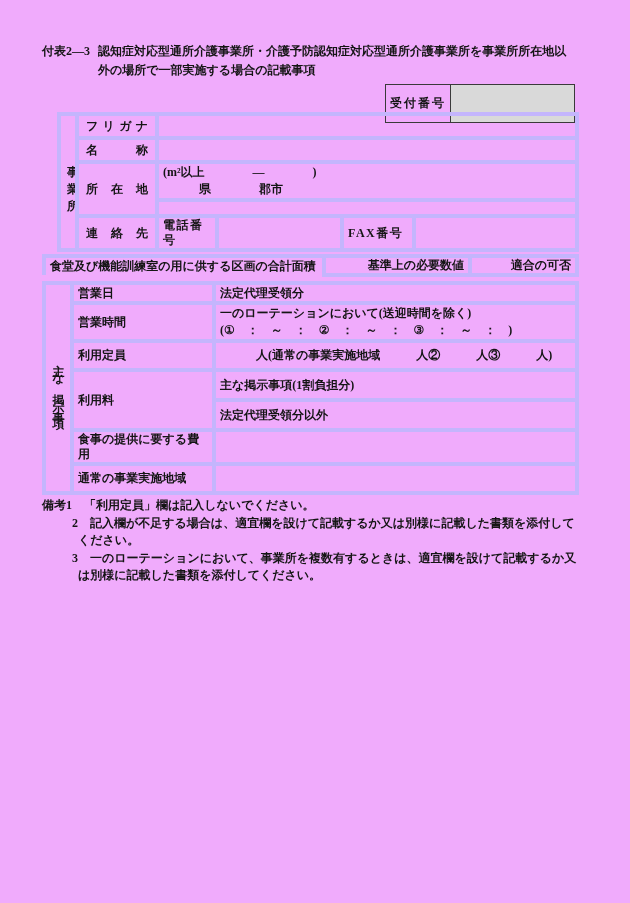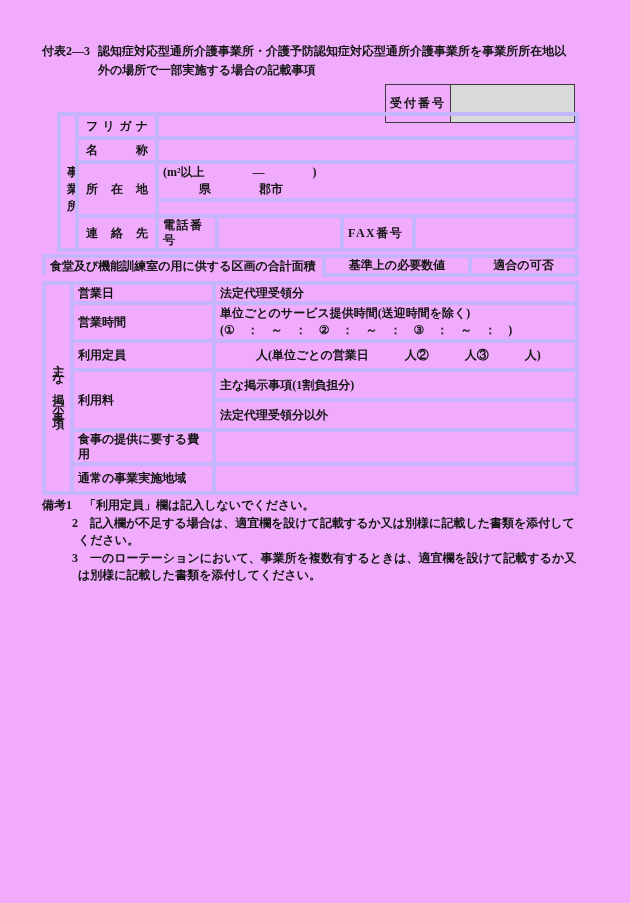--- a/index.html
+++ b/index.html
@@ -21,21 +21,21 @@
                    letter-spacing:2px; }
   .receipt-value { flex:1; background:#d9d9d9; }
   
   table { border-collapse:collapse; table-layout:fixed; position:absolute; }
   td { border:4px solid #c4b5fd; padding:0 4px; vertical-align:middle;
        overflow:hidden; box-sizing:border-box; }
   .t1 { left:57px; top:112px; width:518px; }
   .t2 { left:42px; top:254px; width:533px; }
   .t3 { left:42px; top:281px; width:533px; }
   .jlabel { text-align:justify; text-align-last:justify; padding:0 7px; }
-  .c  { text-align:center; }
+  .c  { text-align:right; }
   .r  { text-align:right; }
   .gray { background:#d9d9d9; }
   .nb { border-bottom:none; }
   .nt { border-top:none; }
   .vcell { text-align:center; }
   .vcell span { writing-mode:vertical-rl; }
   .v-office span  { letter-spacing:17px; }
   .v-posting span { letter-spacing:8px; }
   .ls1 { letter-spacing:1.5px; }
   .two-line div { line-height:15px; padding:1px 0; white-space:pre-wrap; }
@@ -123,27 +123,27 @@
     </colgroup>
     <tbody>
         <tr style="height:20px">
       <td rowspan="7" class="vcell v-posting"><span>主な掲示事項</span></td>
       <td>営業日</td>
       <td>法定代理受領分</td>
     </tr>
     <tr style="height:31px">
       <td>営業時間</td>
       <td class="two-line">
-        <div>単位ごとのサービス提供時間(送迎時間を除く)</div>
+        <div>一のローテーションにおいて(送迎時間を除く)</div>
         <div>(①　：　～　：　②　：　～　：　③　：　～　：　)</div>
       </td>
     </tr>
     <tr style="height:29px">
       <td>利用定員</td>
-      <td class="pre">　　　人(単位ごとの営業日　　　人②　　　人③　　　人)</td>
+      <td class="pre">　　　人(通常の事業実施地域　　　人②　　　人③　　　人)</td>
     </tr>
     <tr style="height:30px">
       <td rowspan="2">利用料</td>
       <td>主な掲示事項(1割負担分)</td>
     </tr>
     <tr style="height:30px">
       <td>法定代理受領分以外</td>
     </tr>
     <tr style="height:32px">
       <td>食事の提供に要する費用</td>

